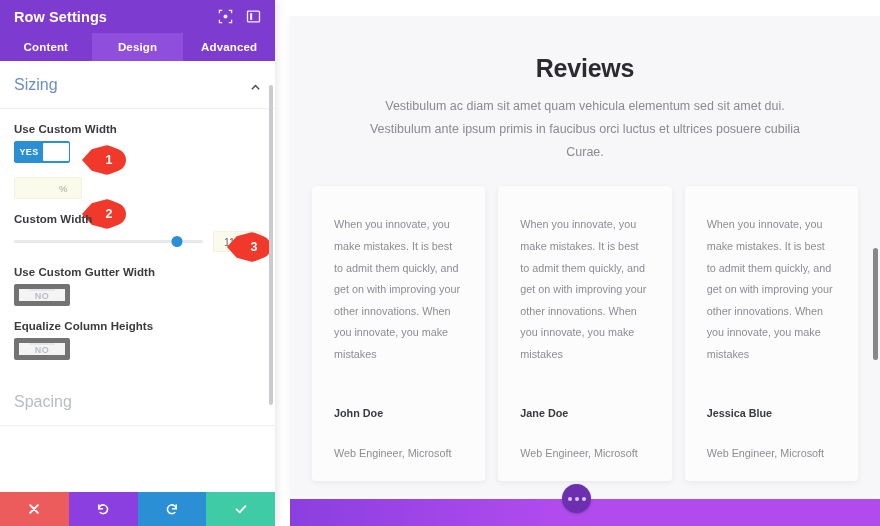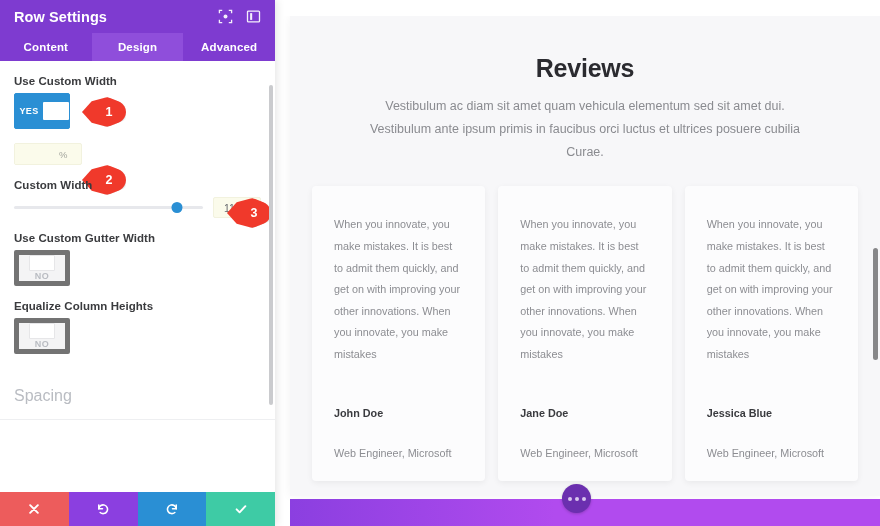--- a/index.html
+++ b/index.html
@@ -84,21 +84,21 @@
 
   .section-body { padding: 14px 14px 4px 14px; }
   .field { margin-bottom: 14px; position: relative; }
   .field-label {
     font-size: 11.5px; color: #3A3B3E; font-weight: 700;
     margin-bottom: 6px; letter-spacing: .05px;
   }
 
   
   .toggle {
-    width: 56px; height: 36px; border-radius: 2px;
+    width: 56px; height: 22px; border-radius: 2px;
     display: flex; align-items: center; cursor: pointer;
     position: relative; overflow: hidden;
   }
   .toggle.on { background: #2A8FD4; border: 1px solid #2A8FD4; }
   .toggle.off { background: #F4F4F5; border: 5px solid #737373; flex-direction: column; }
   .toggle .tlabel {
     font-size: 9px; font-weight: 700; letter-spacing: .4px;
     width: 28px; text-align: center;
   }
   .toggle.on .tlabel { color: #ffffff; order: 1; }
@@ -259,20 +259,28 @@
     <div class="tabs">
       <div class="tab">Content</div>
       <div class="tab active">Design</div>
       <div class="tab">Advanced</div>
     </div>
 
 
     <div class="panel-body">
 
 
+      <div class="section-head open">
+        <span class="stitle">Sizing</span>
+        <span class="chev">
+          <svg viewBox="0 0 12 12" fill="none" stroke="#4A4B4F" stroke-width="1.6">
+              <path d="M2 7.8L6 3.8L10 7.8"></path>
+            </svg>
+        </span>
+      </div>
 
       <div class="section-body">
 
         <div class="field">
           <div class="field-label">Use Custom Width</div>
           <div class="toggle on">
             <span class="tlabel">YES</span>
             <span class="knob"></span>
           </div>
           <div class="marker" style="left:68px; top:22px;">

